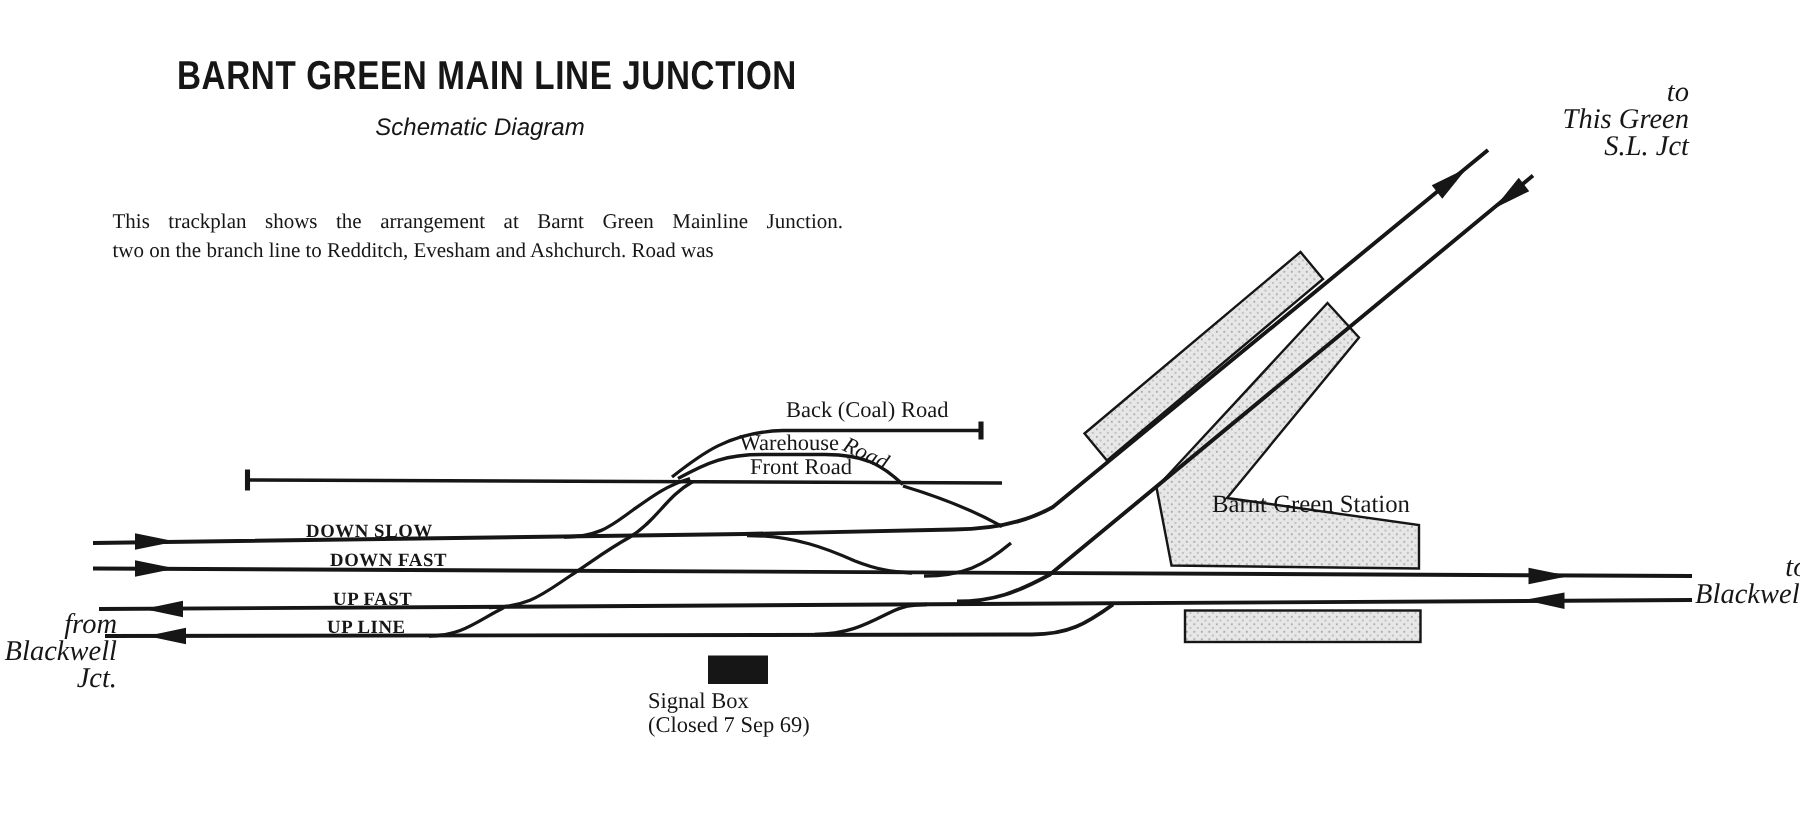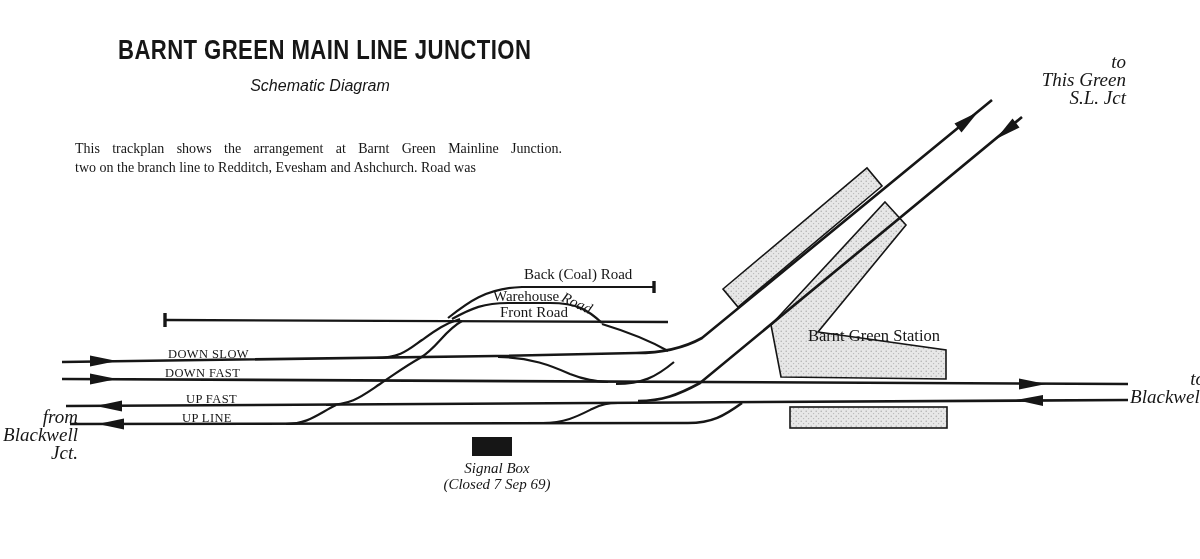--- a/index.html
+++ b/index.html
@@ -23,26 +23,26 @@
   }
   .subtitle{
     font-family:"Liberation Sans", sans-serif;
     font-size:16px;font-style:italic;font-weight:500;text-align:center;width:160px;
   }
   .para{width:487px;font-size:14px;line-height:19.3px;}
   .para span{display:block;text-align:justify;text-align-last:justify;}
   .para span:last-child{text-align-last:left;}
   .endpoint{font-style:italic;font-size:19px;line-height:18px;text-align:right;}
   .track-label{
-    font-weight:400;font-size:12.5px;letter-spacing:0.4px;white-space:nowrap;
+    font-weight:700;font-size:12.5px;letter-spacing:0.4px;white-space:nowrap;margin-left:36px;
   }
   .yard-label{font-size:15px;white-space:nowrap;}
   .rotated-road{transform:rotate(25deg);transform-origin:left top;font-style:italic;}
   .station-label{font-size:16.5px;white-space:nowrap;}
-  .signalbox-label{width:130px;text-align:center;font-size:15px;line-height:16px;font-style:italic;}
+  .signalbox-label{width:130px;text-align:left;font-size:15px;line-height:16px;}
   .track{stroke:var(--ink);fill:none;}
   .arrowhead{fill:var(--ink);stroke:none;}
   .platform{fill:url(#stip);stroke:var(--ink);stroke-width:1.6;}
   .solid{fill:var(--ink);stroke:none;}
 </style>
 </head>
 <body>
 
 <div id="stage">
 
@@ -110,21 +110,21 @@
     <div>Blackwell</div>
   </div>
 
   <div class="abs endpoint" style="left:1006px;top:53px;width:120px;">
     <div>to</div>
     <div>This Green</div>
     <div>S.L. Jct</div>
   </div>
 
   <div class="abs track-label" style="left:168px;top:347px;">DOWN SLOW</div>
-  <div class="abs track-label" style="left:165px;top:366px;">DOWN FAST</div>
+  <div class="abs track-label" style="left:184px;top:366px;">DOWN FAST</div>
   <div class="abs track-label" style="left:186px;top:392px;">UP FAST</div>
   <div class="abs track-label" style="left:182px;top:411px;">UP LINE</div>
 
   <div class="abs yard-label" style="left:524px;top:266px;">Back (Coal) Road</div>
   <div class="abs yard-label" style="left:493px;top:288px;">Warehouse</div>
   <div class="abs yard-label rotated-road" style="left:566px;top:289px;">Road</div>
   <div class="abs yard-label" style="left:500px;top:304px;">Front Road</div>
 
   <div class="abs station-label" style="left:808px;top:326px;text-align:right;">Barnt Green Station</div>
 

